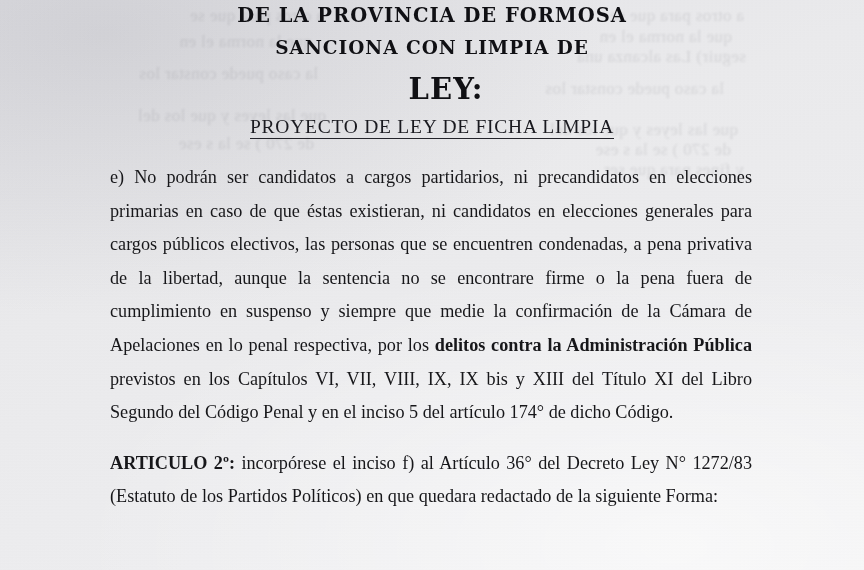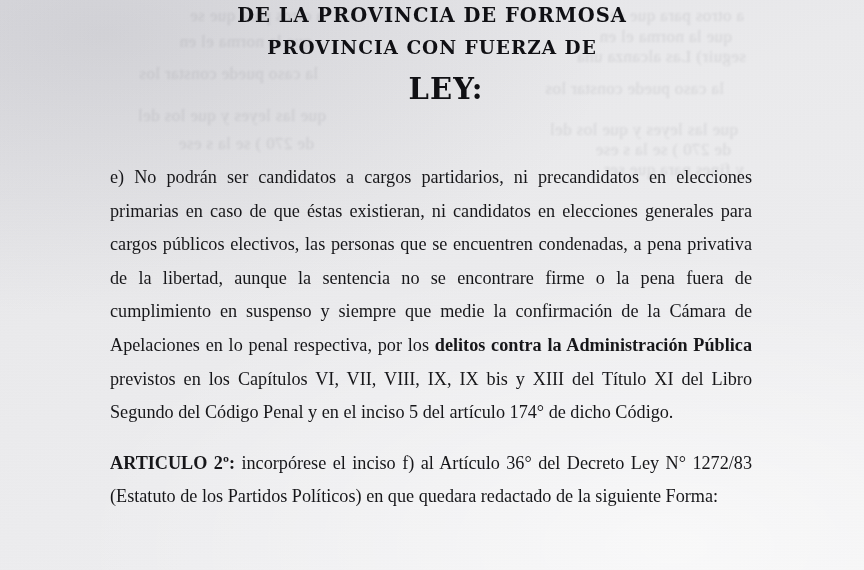--- a/index.html
+++ b/index.html
@@ -150,24 +150,25 @@
     <div class="bleed-line" style="left:552px; top:32px;">que la norma el en</div>
     <div class="bleed-line" style="left:546px; top:64px;">la caso puede constar los</div>
     <div class="bleed-line" style="left:538px; top:106px;">que las leyes y que los del</div>
     <div class="bleed-line" style="left:550px; top:134px;">de 270 ) se la s ese</div>
   </div>
 
   <div id="content">
 
     <div class="hd" id="hd-provincia">DE LA PROVINCIA DE FORMOSA</div>
 
-    <div class="hd" id="hd-sanciona">PROVINCIA CON FUERZA DE</div>
+    <div class="hd" id="hd-sanciona">SANCIONA CON LIMPIA DE</div>
 
     <div class="hd" id="hd-ley">LEY:</div>
 
+    <div id="hd-subtitle"><span class="ul">PROYECTO DE LEY DE FICHA LIMPIA</span></div>
 
     <div id="body">
 
 
       <p class="para"><span>e) No podrán ser candidatos a cargos partidarios, ni precandidatos en elecciones primarias en caso de que éstas existieran, ni candidatos en elecciones generales para cargos públicos electivos, las personas que se encuentren condenadas, a pena privativa de la libertad, aunque la sentencia no se encontrare firme o la pena fuera de cumplimiento en suspenso y siempre que medie la confirmación de la Cámara de Apelaciones en lo penal respectiva, por los </span><span class="b">delitos contra la Administración Pública</span><span> previstos en los Capítulos VI, VII, VIII, IX, IX bis y XIII del Título XI del Libro Segundo del Código Penal y en el inciso 5 del artículo 174° de dicho Código.</span></p>
 
       <p class="para last"><span class="b">ARTICULO 2º:</span><span> incorpórese el inciso f) al Artículo 36° del Decreto Ley N° 1272/83 (Estatuto de los Partidos Políticos) en que quedara redactado de la siguiente Forma:</span></p>
 
     </div>
   </div>

